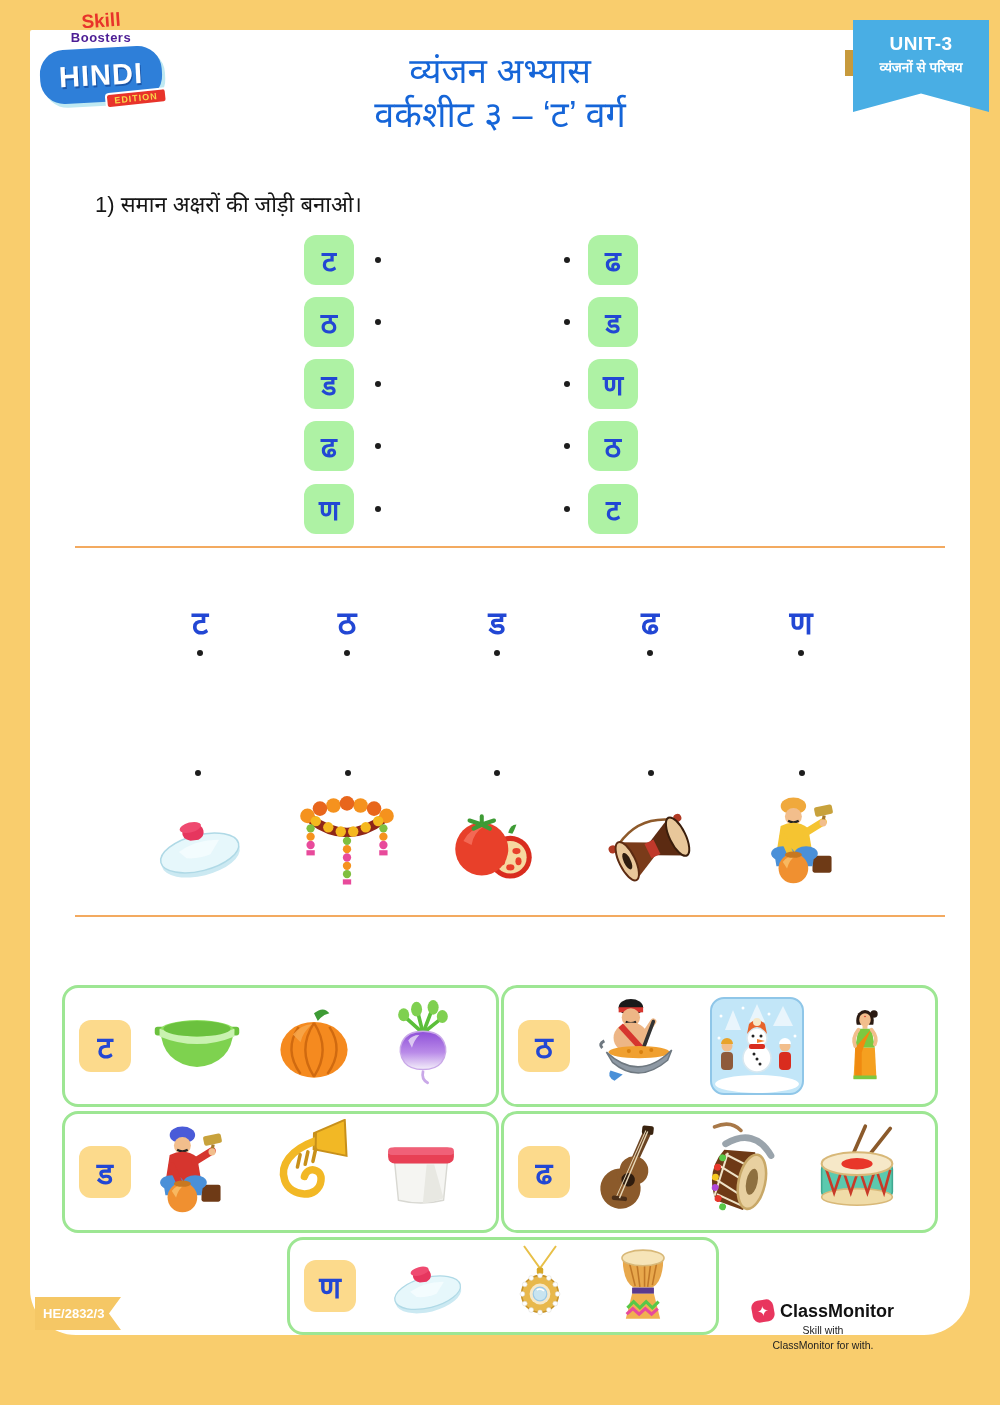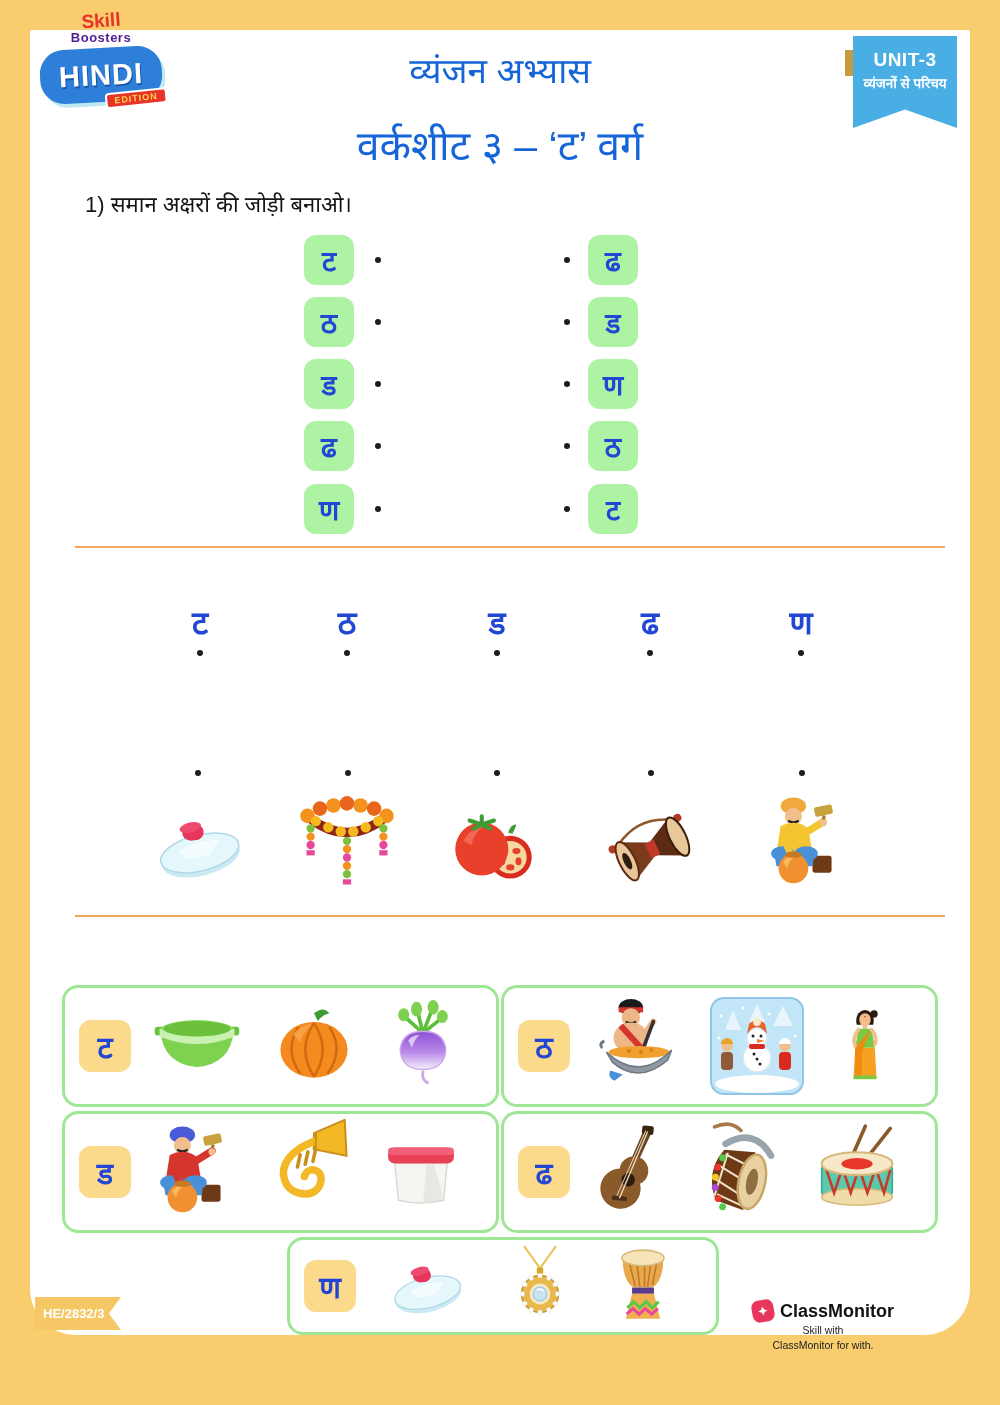--- a/index.html
+++ b/index.html
@@ -14,22 +14,22 @@
   .logo-boosters{color:#4c1d95;font-size:13px;font-weight:700;letter-spacing:.5px;line-height:15px;}
   .logo-blob{position:relative;margin:3px auto 0;width:122px;height:54px;background:#2E7FD9;
              border-radius:24px;display:flex;align-items:center;justify-content:center;
              transform:rotate(-3deg);box-shadow:3px 4px 0 #BFE9F2;}
   .logo-hindi{color:#fff;font-size:29px;font-weight:900;letter-spacing:1px;text-shadow:1px 2px 0 #1A56A8;}
   .logo-edition{position:absolute;right:-4px;bottom:-6px;background:#E8332A;color:#F8D84A;
                 font-size:9px;font-weight:800;padding:1px 7px;border-radius:4px;border:2px solid #fff;
                 transform:rotate(-3deg);letter-spacing:1px;}
   .title{left:250px;top:50px;width:500px;text-align:center;color:#1565D8;font-weight:400;}
   .title-l1{font-size:35px;line-height:42px;}
-  .title-l2{font-size:41px;line-height:46px;margin-top:31px;}
-  .banner{left:853px;top:36px;width:104px;height:92px;background:#49AEE4;color:#fff;text-align:center;
+  .title-l2{font-size:36px;line-height:46px;}
+  .banner{left:853px;top:20px;width:136px;height:92px;background:#49AEE4;color:#fff;text-align:center;
           clip-path:polygon(0 0,100% 0,100% 100%,50% 80%,0 100%);}
   .banner-fold{left:845px;top:50px;width:10px;height:26px;background:#C79A3C;}
   .banner-unit{font-size:19px;font-weight:800;margin-top:13px;letter-spacing:.5px;}
   .banner-sub{font-size:13.5px;font-weight:600;margin-top:3px;}
   
   .qhead{left:85px;width:860px;color:#151515;font-size:22px;}
   
   .tile{background:#AEF2A4;border-radius:12px;display:flex;align-items:center;justify-content:center;
         color:#2247D4;font-weight:700;}
   .q1row{left:300px;width:345px;height:50px;}
@@ -75,21 +75,21 @@
   <div class="abs banner">
     <div class="banner-unit">UNIT-3</div>
     <div class="banner-sub">व्यंजनों से परिचय</div>
   </div>
 
   <div class="abs title">
     <div class="title-l1">व्यंजन अभ्यास</div>
     <div class="title-l2">वर्कशीट ३ – ‘ट’  वर्ग</div>
   </div>
 
-  <div class="abs qhead" style="top:188px;">1) समान अक्षरों की जोड़ी बनाओ।</div>
+  <div class="abs qhead" style="top:188px;margin-left:10px;">1) समान अक्षरों की जोड़ी बनाओ।</div>
 
   <div class="abs q1row" style="top:235px;">
     <div class="tile" style="left:4px;">ट</div>
     <div class="abs dot" style="left:75px;top:22px;"></div>
     <div class="abs dot" style="left:264px;top:22px;"></div>
     <div class="tile" style="left:288px;">ढ</div>
   </div>
   <div class="abs q1row" style="top:297px;">
     <div class="tile" style="left:4px;">ठ</div>
     <div class="abs dot" style="left:75px;top:22px;"></div>

